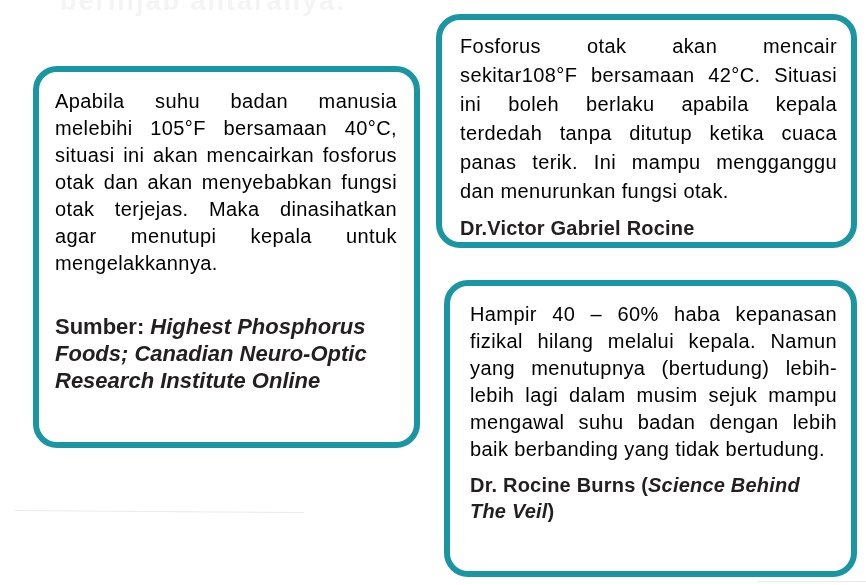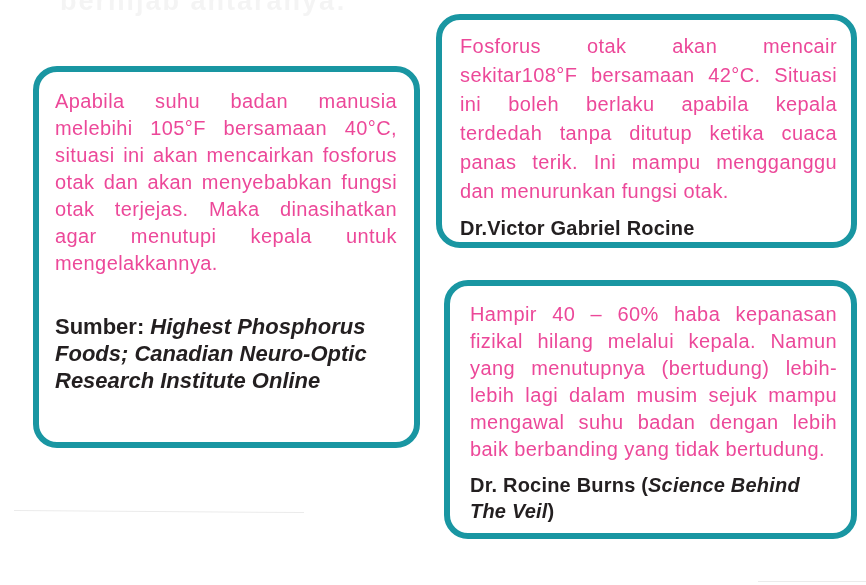--- a/index.html
+++ b/index.html
@@ -24,24 +24,24 @@
   .quote-box {
     position: absolute;
     box-sizing: border-box;
     border: 6px solid #1996A2;
     border-radius: 24px;
     background: #ffffff;
     overflow: hidden;
   }
   .box-left   { left: 16px;  top: 66px;  width: 387px; height: 382px; padding: 16px 17px 14px 16px; margin-left: 17px; }
   .box-tright { left: 436px; top: 14px;  width: 421px; height: 234px; padding: 12px 14px 10px 18px; }
-  .box-bright { left: 444px; top: 280px; width: 413px; height: 259px; padding: 15px 14px 10px 20px; }
+  .box-bright { left: 444px; top: 280px; width: 413px; height: 297px; padding: 15px 14px 10px 20px; }
   .quote-body {
     margin: 0;
-    color: #ec4899;
+    color: #000000;
     font-size: 20px;
     line-height: 27px;
     letter-spacing: 0.4px;
     text-align: justify;
     text-align-last: left;
   }
   .box-tright .quote-body { line-height: 29px; }
   .source-citation {
     margin: 36px 0 0 0;
     color: #231f20;

